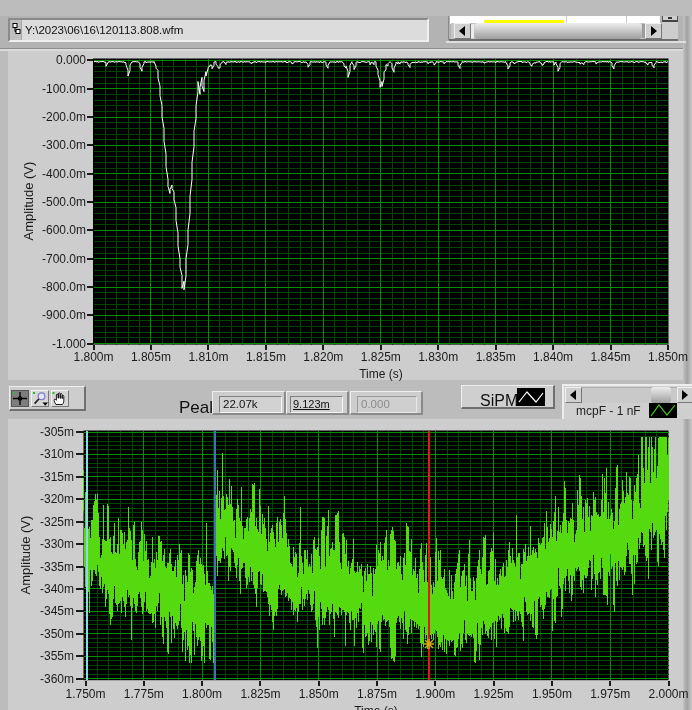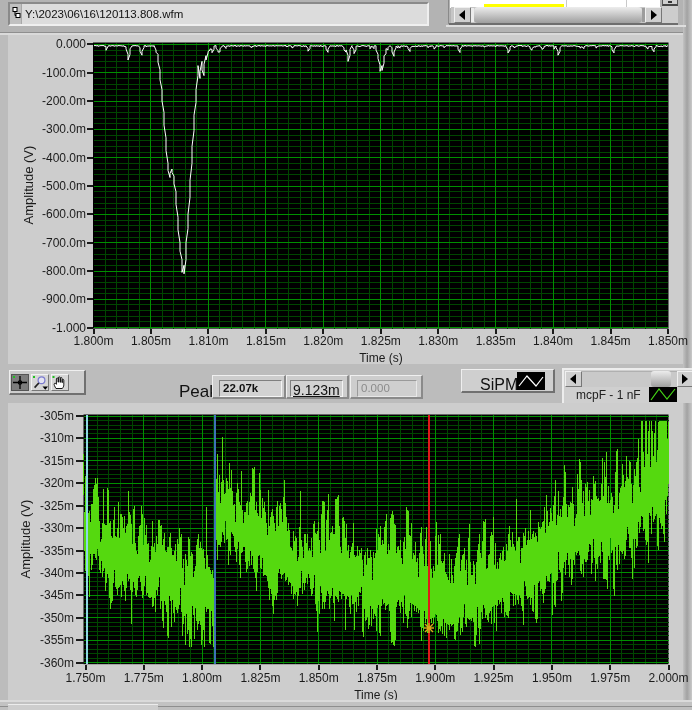--- a/index.html
+++ b/index.html
@@ -1,18 +1,18 @@
 <!DOCTYPE html>
 <html><head><meta charset="utf-8"><style>
 html,body{margin:0;padding:0;}
 body{width:692px;height:710px;overflow:hidden;font-family:"Liberation Sans",sans-serif;background:#bcbcbc;}
 .abs{position:absolute;}
 .txt{position:absolute;font-family:"Liberation Sans",sans-serif;color:#111;white-space:nowrap;}
 </style></head><body>
-<div class="abs" style="left:0;top:0;width:692px;height:650px;background:#bcbcbc;">
+<div class="abs" style="left:0;top:16px;width:692px;height:650px;background:#bcbcbc;">
 
 <div class="abs" style="left:0;top:0;width:692px;height:33px;background:#b3b3b3;"></div>
 <div class="abs" style="left:0;top:32px;width:692px;height:1px;background:#8f8f8f;"></div>
 <div class="abs" style="left:0;top:33px;width:692px;height:2px;background:#dadada;"></div>
 
 <div class="abs" style="left:8px;top:35px;width:678px;height:329px;background:#cdcdcd;"></div>
 <div class="abs" style="left:8px;top:403px;width:684px;height:299px;background:#cdcdcd;"></div>
 
 <div class="abs" style="left:683px;top:0;width:9px;height:702px;background:linear-gradient(90deg,#c3c3c3,#a2a2a2 45%,#c9c9c9);"></div>
 
@@ -105,25 +105,25 @@
 <div class="abs" style="left:51px;top:374px;width:18px;height:17px;background:#d6d6d6;border-top:1px solid #f2f2f2;border-left:1px solid #f2f2f2;border-bottom:1px solid #777;border-right:1px solid #777;box-sizing:border-box;"></div>
 <svg class="abs" style="left:51px;top:374px;" width="18" height="17">
 <path d="M5 14.5c-1.1-1.7-2.4-4.2-1.6-5 .6-.6 1.5 0 2 .8V5c0-1.3 1.7-1.3 1.7 0v3.2h.3V3.8c0-1.3 1.7-1.3 1.7 0V8.3h.3V4.4c0-1.2 1.6-1.2 1.6 0v4.2h.3V6.2c0-1.1 1.5-1.1 1.5 0v4.6c0 1.7-.7 2.6-1.5 3.7z" fill="#fff" stroke="#000" stroke-width="0.9"></path>
       <rect x="1.5" y="2" width="2" height="2" fill="#22c022"></rect>
 </svg>
 
 <div class="txt" style="left:179px;top:382px;font-size:17px;">Peaks</div>
 
 <div class="abs" style="left:212px;top:375px;width:74px;height:24px;background:#cdcdcd;border-top:1px solid #efefef;border-left:1px solid #efefef;border-bottom:2px solid #8a8a8a;border-right:2px solid #8a8a8a;box-sizing:border-box;"></div>
 <div class="abs" style="left:219px;top:380px;width:63px;height:17px;background:#d2d2d2;border-top:1px solid #808080;border-left:1px solid #808080;border-bottom:1px solid #f4f4f4;border-right:1px solid #f4f4f4;box-sizing:border-box;"></div>
-<div class="txt" style="left:223px;top:382px;font-size:11.5px;font-weight:bold;">22.07k</div>
+<div class="txt" style="left:223px;top:382px;font-size:11.5px;">22.07k</div>
 
 <div class="abs" style="left:286px;top:375px;width:63px;height:24px;background:#cdcdcd;border-top:1px solid #efefef;border-left:1px solid #efefef;border-bottom:2px solid #8a8a8a;border-right:2px solid #8a8a8a;box-sizing:border-box;"></div>
 <div class="abs" style="left:290px;top:380px;width:53px;height:17px;background:#d2d2d2;border-top:1px solid #808080;border-left:1px solid #808080;border-bottom:1px solid #f4f4f4;border-right:1px solid #f4f4f4;box-sizing:border-box;"></div>
-<div class="txt" style="left:293px;top:382px;font-size:14px;text-decoration:underline;">9.123m</div>
+<div class="txt" style="left:293px;top:382px;font-size:11px;text-decoration:underline;">9.123m</div>
 
 <div class="abs" style="left:350px;top:375px;width:73px;height:24px;background:#cdcdcd;border-top:1px solid #efefef;border-left:1px solid #efefef;border-bottom:2px solid #8a8a8a;border-right:2px solid #8a8a8a;box-sizing:border-box;"></div>
 <div class="abs" style="left:357px;top:380px;width:60px;height:17px;background:#cfcfcf;border-top:1px solid #9a9a9a;border-left:1px solid #9a9a9a;border-bottom:1px solid #e8e8e8;border-right:1px solid #e8e8e8;box-sizing:border-box;"></div>
 <div class="txt" style="left:361px;top:382px;font-size:11.5px;color:#8b8b8b;">0.000</div>
 
 <div class="abs" style="left:461px;top:369px;width:94px;height:24px;background:#cfcfcf;border-top:1px solid #efefef;border-left:1px solid #efefef;border-bottom:2px solid #707070;border-right:2px solid #707070;box-sizing:border-box;"></div>
 <div class="txt" style="left:480px;top:376px;font-size:16px;">SiPM</div>
 <div class="abs" style="left:517px;top:372px;width:28px;height:18px;background:#000;"></div>
 <svg class="abs" style="left:517px;top:372px;" width="28" height="18">
       <polyline points="2,14 10,4 19,14 26,5" fill="none" stroke="#fff" stroke-width="1.2"></polyline>

